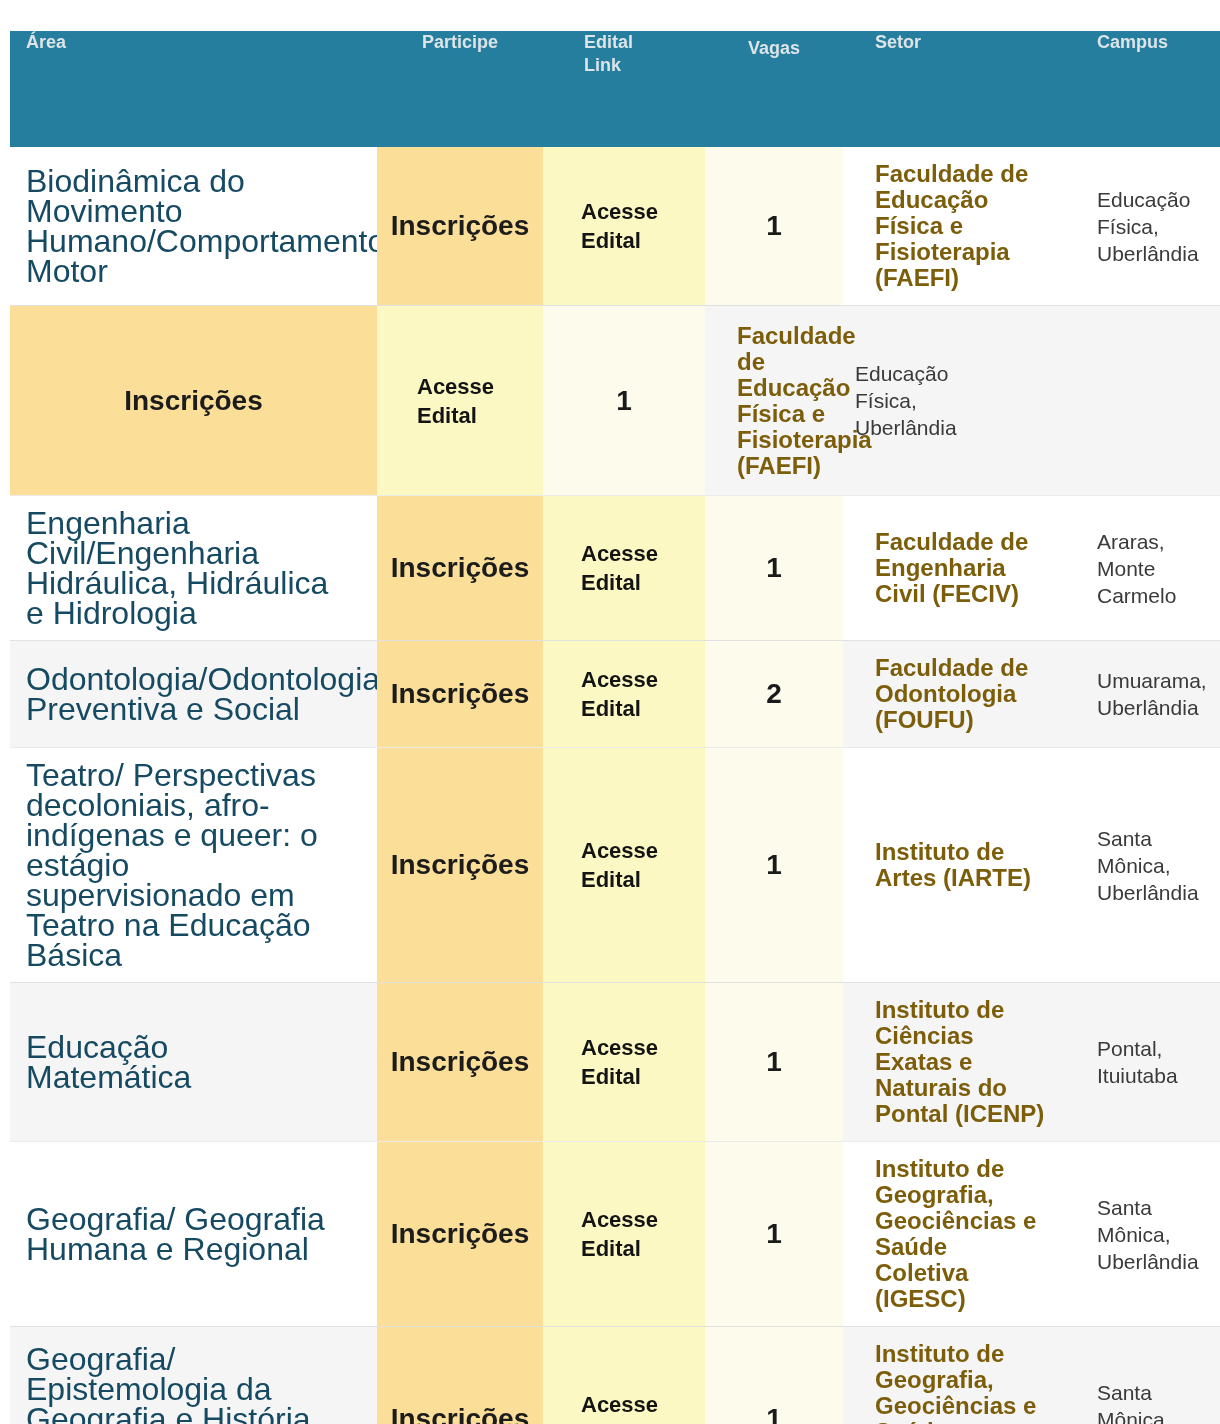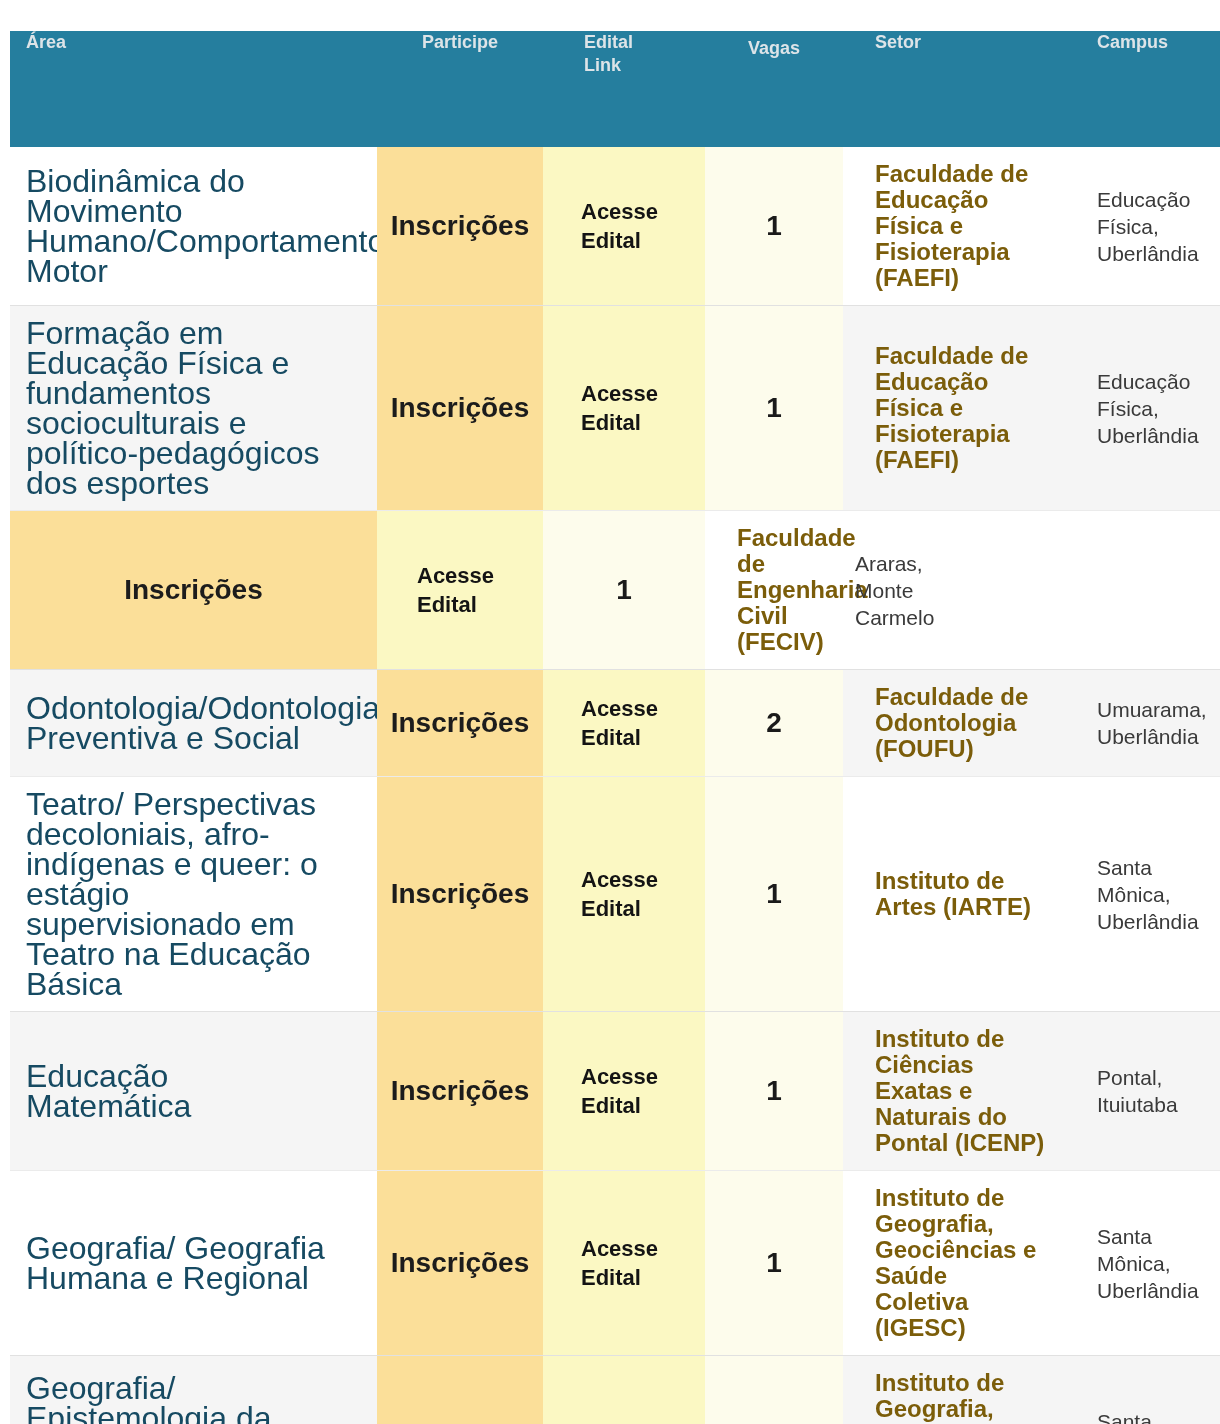--- a/index.html
+++ b/index.html
@@ -141,40 +141,40 @@
           <span>1</span>
         </div>
         <div class="cell cell-setor">
           <span>Faculdade de Educação Física e Fisioterapia (FAEFI)</span>
         </div>
         <div class="cell cell-campus">
           <span>Educação Física, Uberlândia</span>
         </div>
       </div>
       <div class="row row-2">
-        <div class="cell cell-area">
-          <span>Formação em Educação Física e fundamentos socioculturais e político-pedagógicos dos esportes</span>
-        </div>
         <div class="cell cell-part">
           <span>Inscrições</span>
         </div>
         <div class="cell cell-edital">
           <span>Acesse Edital</span>
         </div>
         <div class="cell cell-vagas">
           <span>1</span>
         </div>
         <div class="cell cell-setor">
           <span>Faculdade de Educação Física e Fisioterapia (FAEFI)</span>
         </div>
         <div class="cell cell-campus">
           <span>Educação Física, Uberlândia</span>
         </div>
       </div>
       <div class="row row-3">
+        <div class="cell cell-area">
+          <span>Engenharia Civil/Engenharia Hidráulica, Hidráulica e Hidrologia</span>
+        </div>
         <div class="cell cell-part">
           <span>Inscrições</span>
         </div>
         <div class="cell cell-edital">
           <span>Acesse Edital</span>
         </div>
         <div class="cell cell-vagas">
           <span>1</span>
         </div>
         <div class="cell cell-setor">

